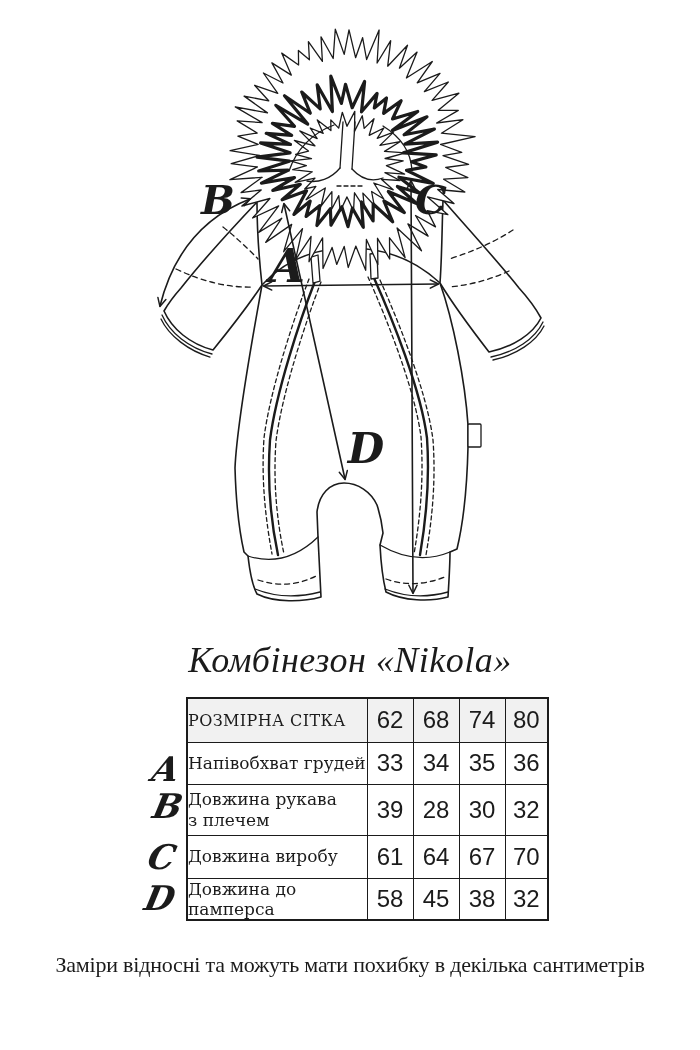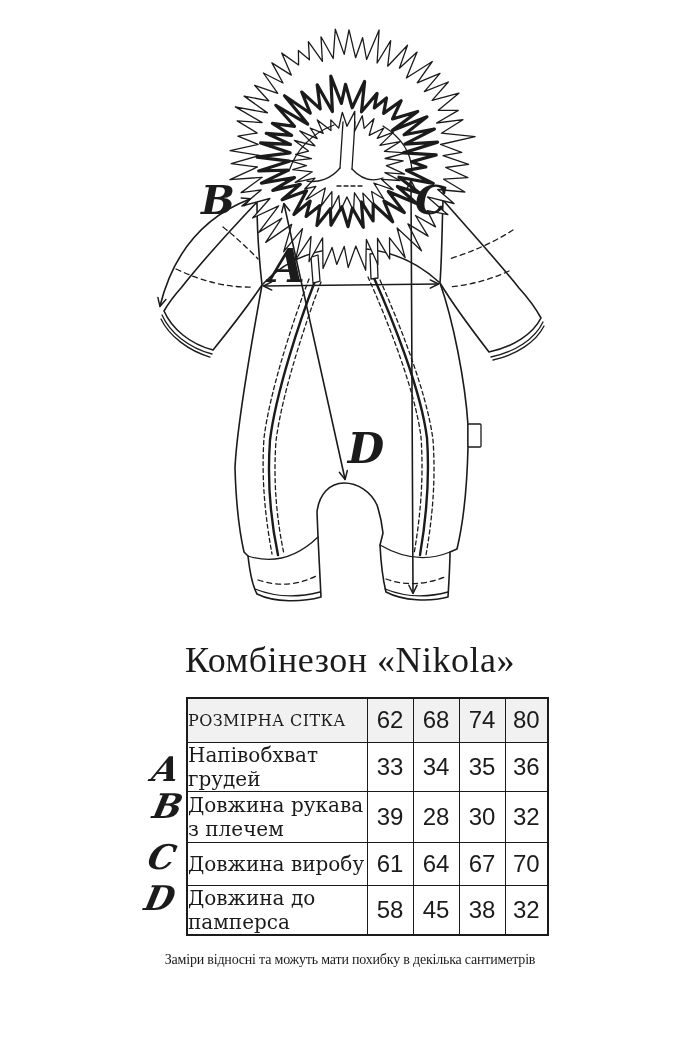--- a/index.html
+++ b/index.html
@@ -18,34 +18,34 @@
   .thin{stroke-width:1.3;}
   .dash{stroke-dasharray:5 4;stroke-width:1.3;}
   .dash2{stroke-dasharray:4 3;stroke-width:1.3;}
   .zip{stroke-width:2.4;}
   .furbold{stroke-width:3.2;}
   .meas{stroke-width:1.6;}
   .mark{font-family:"DejaVu Serif",serif;font-style:italic;font-weight:bold;fill:var(--ink);}
 
   
   .title{position:absolute;left:0;top:640px;width:700px;text-align:center;
-         font-size:36px;line-height:1.15;letter-spacing:0.5px;}
+         font-size:36px;line-height:1.15;letter-spacing:0.5px;font-style:italic;}
   .note{position:absolute;left:0;top:952px;width:700px;text-align:center;
-        font-size:14px;letter-spacing:-0.2px;}
+        font-size:22px;letter-spacing:-0.2px;}
 
   
   table.sizes{position:absolute;left:186px;top:697px;width:361px;
         border-collapse:collapse;table-layout:fixed;border:2px solid var(--ink);}
   table.sizes td{border:1.5px solid var(--ink);vertical-align:middle;padding:0;}
   table.sizes tr:nth-child(1){height:44px;}
   table.sizes tr:nth-child(2){height:42px;}
   table.sizes tr:nth-child(3){height:51px;margin-left:23px;}
   table.sizes tr:nth-child(4){height:43px;margin-top:7px;}
   table.sizes tr:nth-child(5){height:32px;}
-  td.lbl{font-family:"DejaVu Serif",serif;font-size:20px;line-height:1.2;
+  td.lbl{font-family:"DejaVu Serif",serif;font-size:17px;line-height:1.2;
          padding-left:11px;white-space:pre-line;}
   tr.head td.lbl{font-size:16px;letter-spacing:0.4px;}
   td.num{font-family:"Liberation Sans",sans-serif;font-size:24px;text-align:center;}
   tr.head td{background:var(--header-bg);}
 
   
   .script-letter{position:absolute;width:44px;text-align:center;
          font-family:"DejaVu Serif",serif;font-style:italic;font-weight:bold;
          font-size:34px;line-height:1;transform:skewX(-12deg);}
   .sl-a{left:144px;top:752px;}

